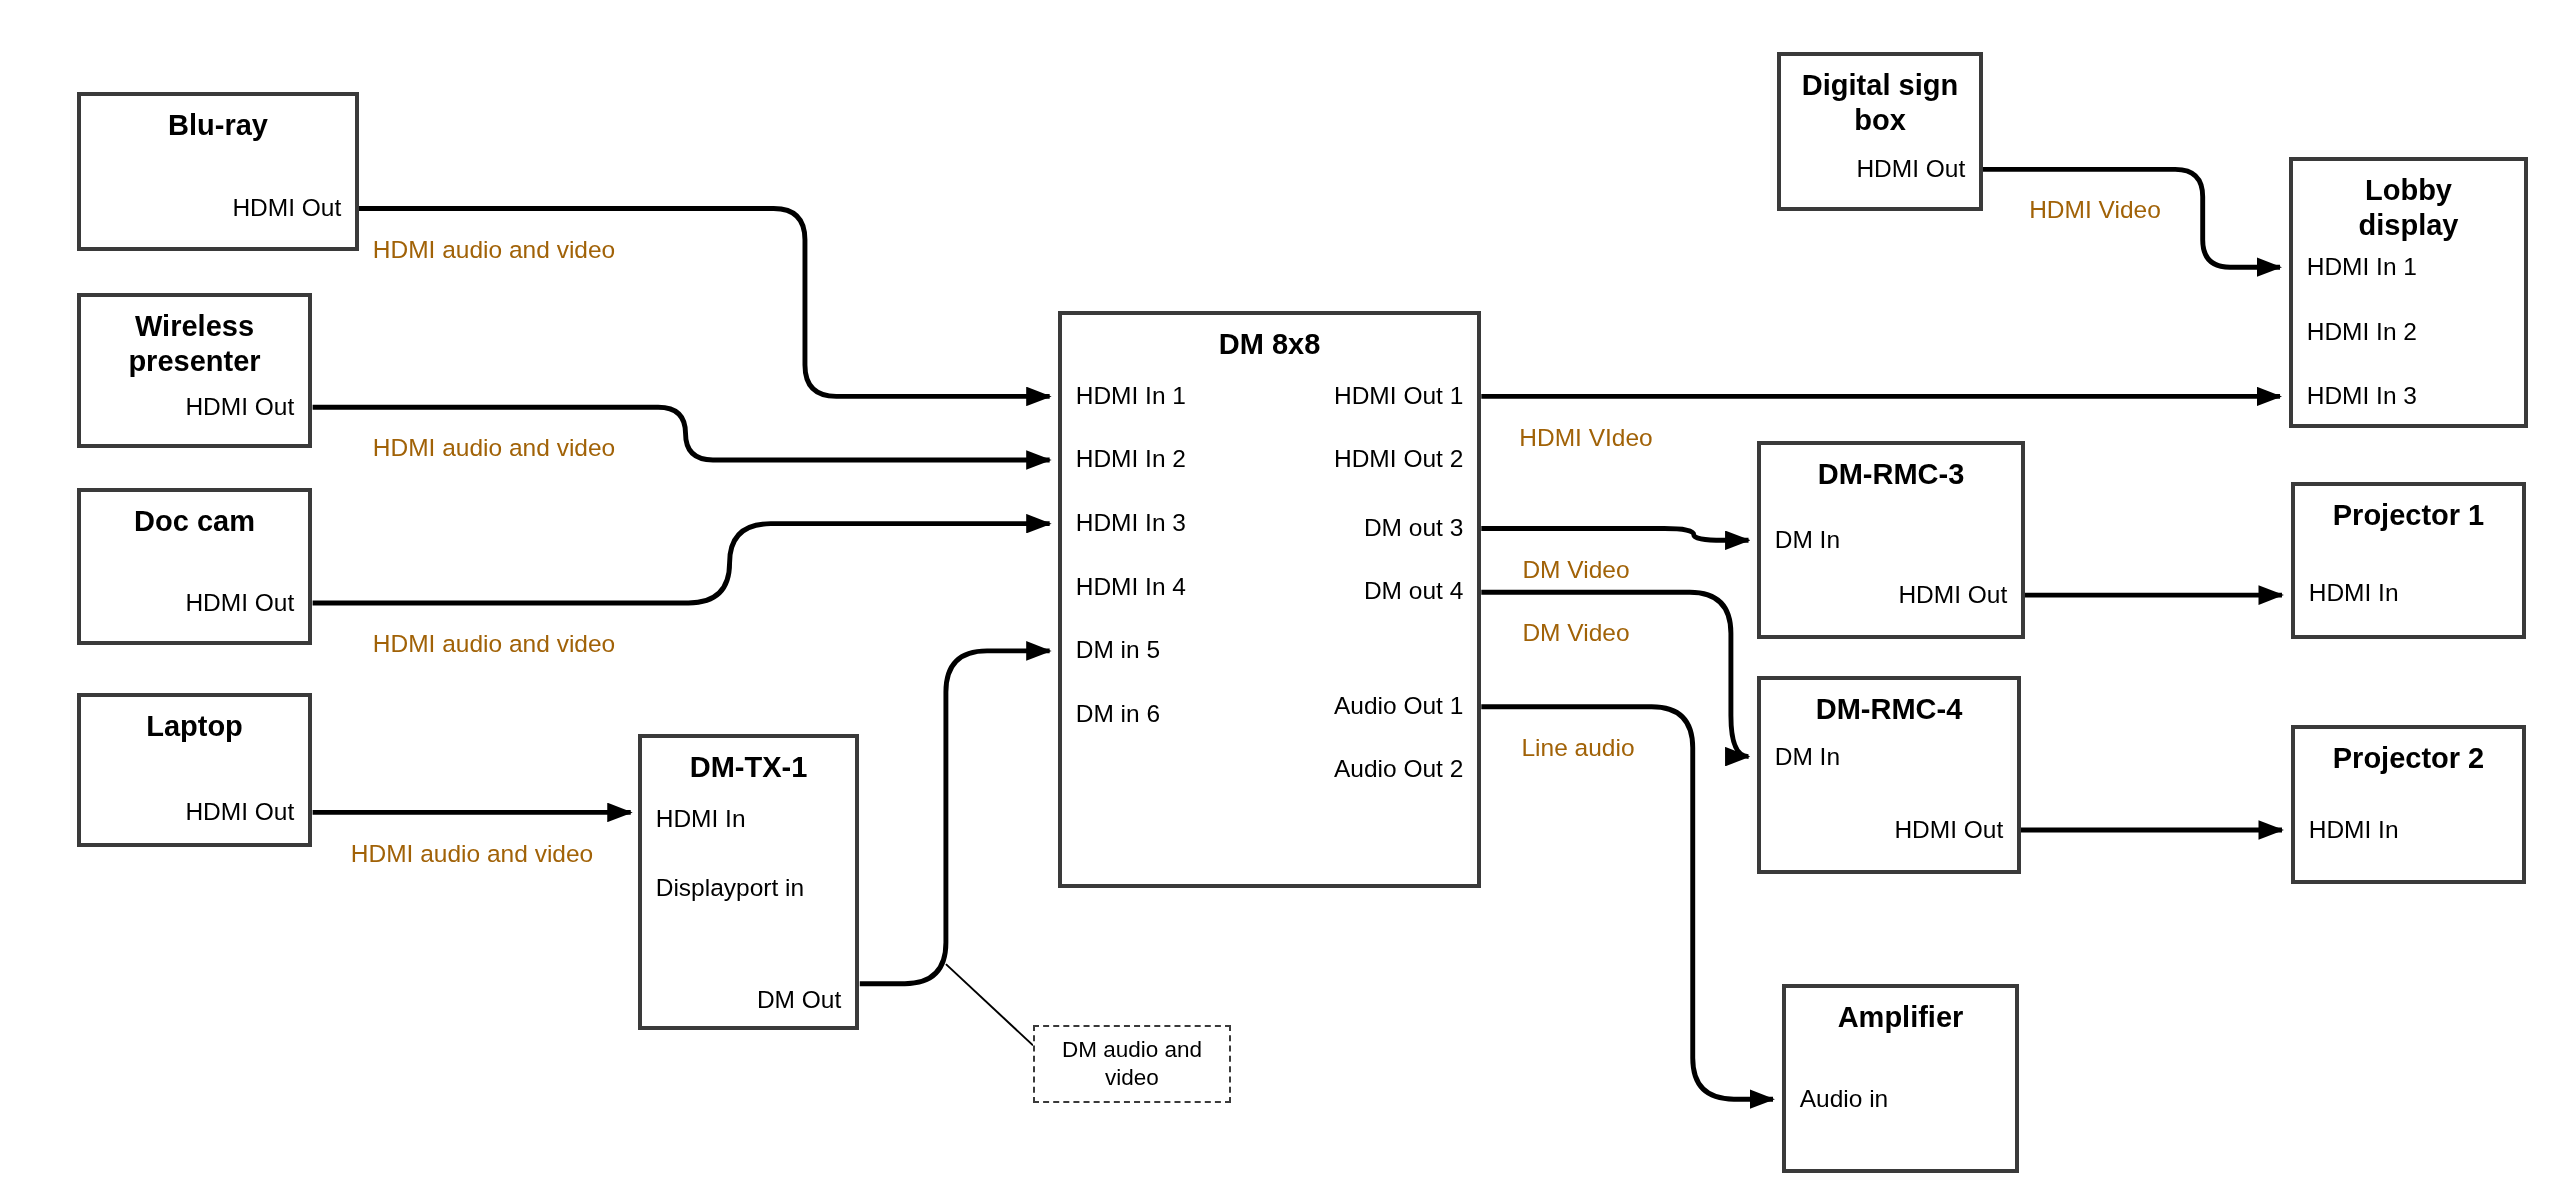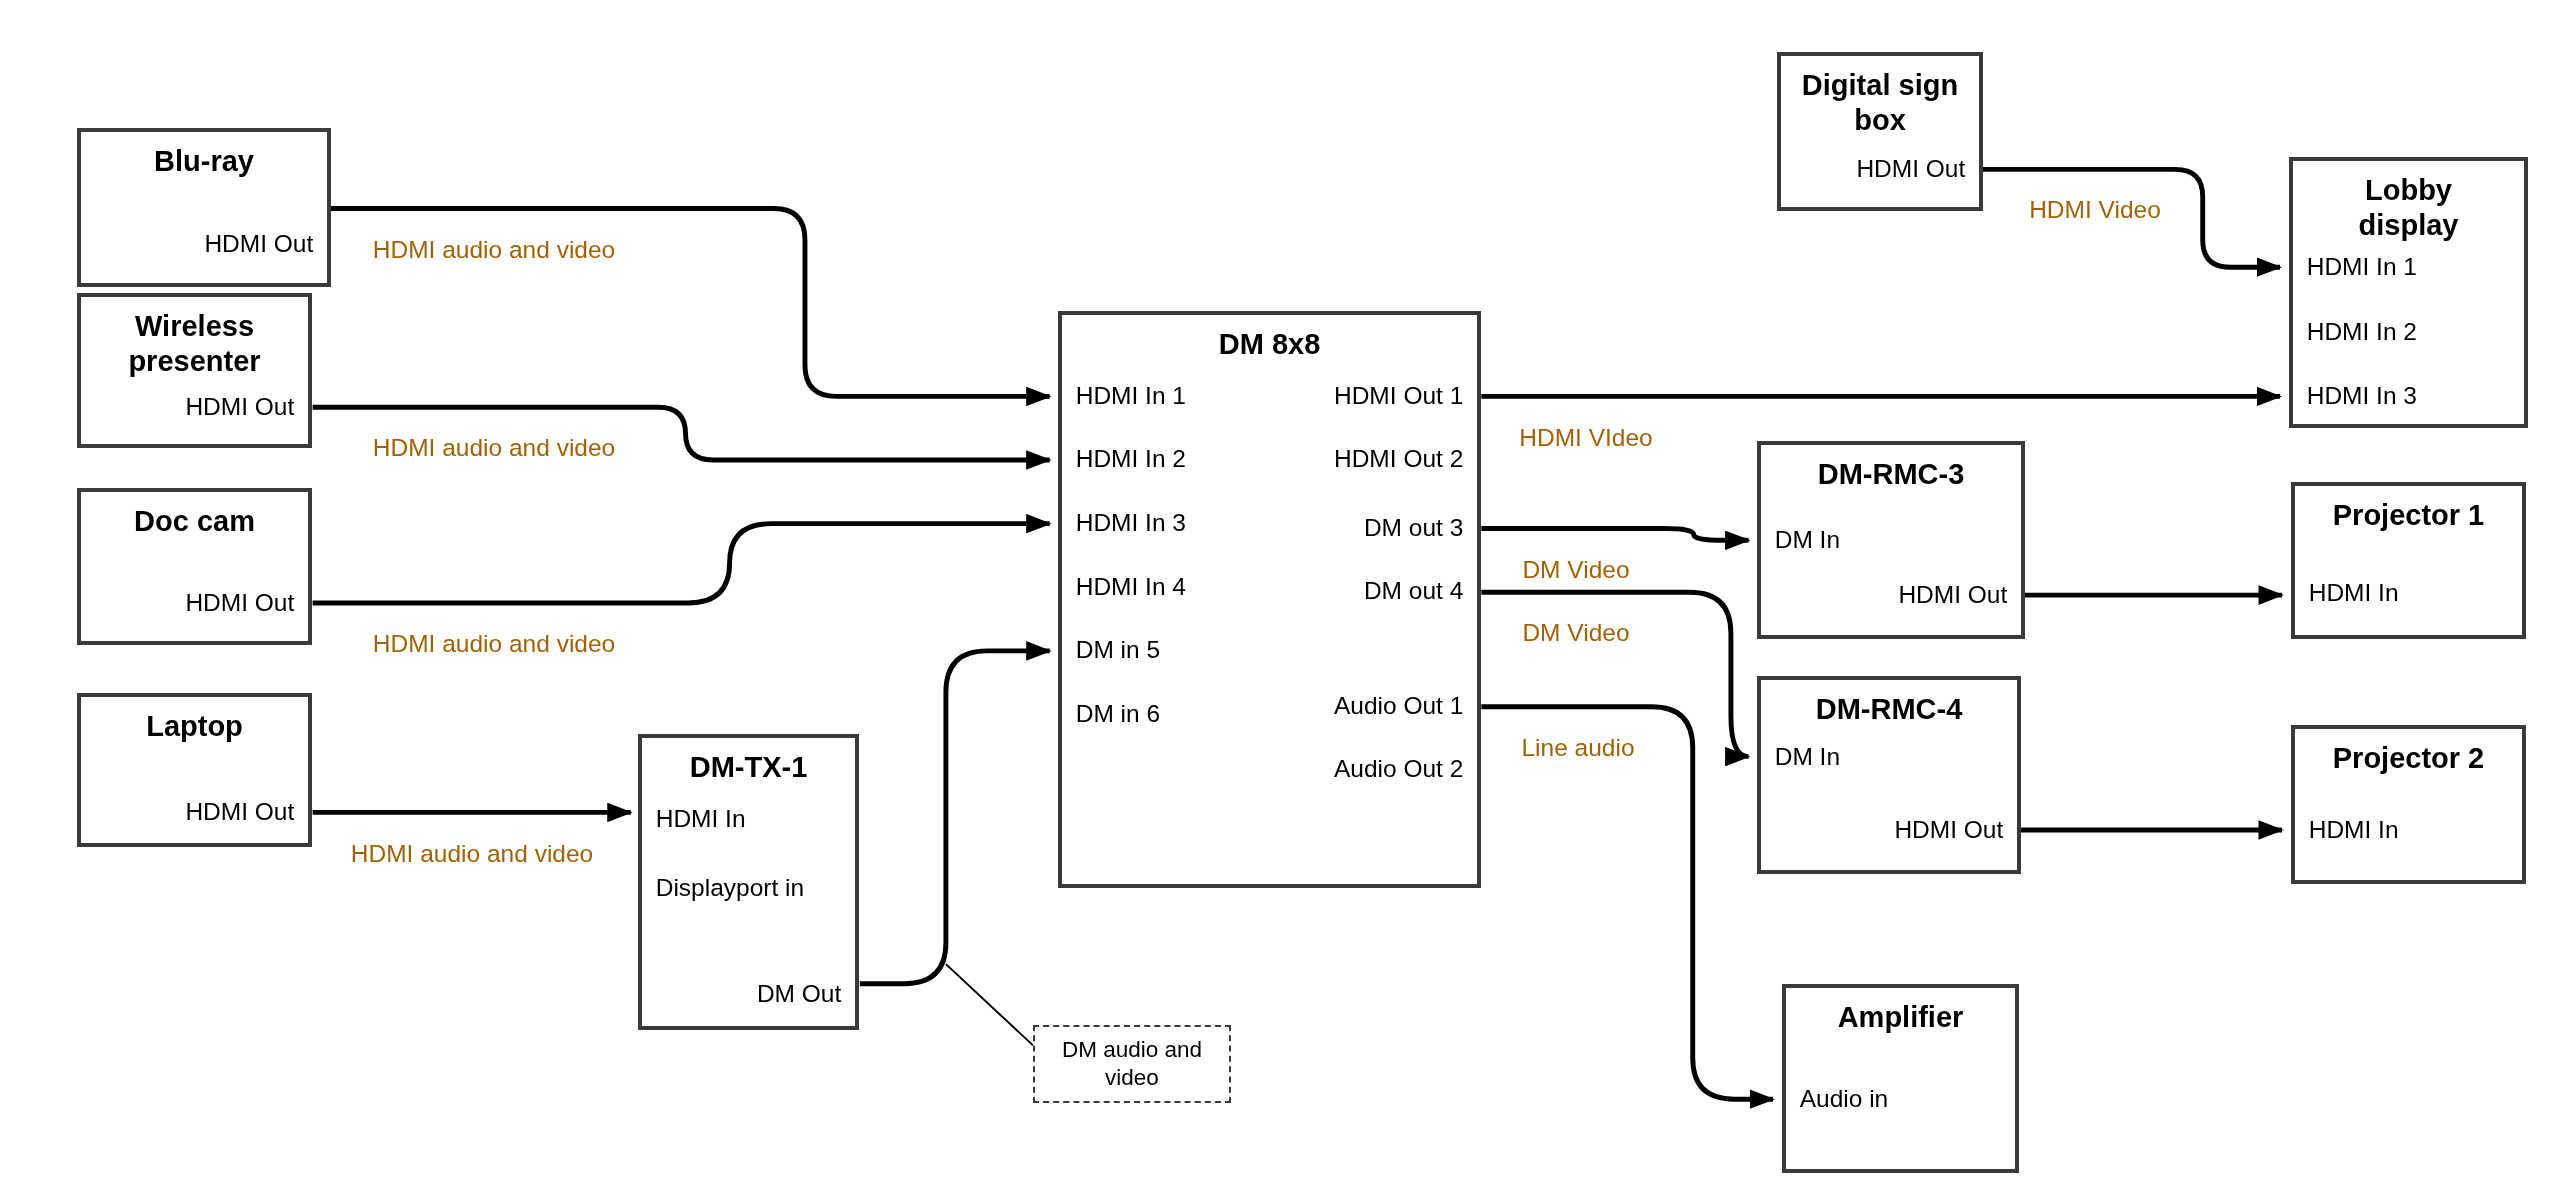--- a/index.html
+++ b/index.html
@@ -78,42 +78,42 @@
       <path d="M 878 1005 H 924 Q 966 1005 966 963 V 707 Q 966 665 1008 665 H 1072" class="wire" marker-end="url(#arrowhead)"></path>
       <path d="M 1513 405 H 2329" class="wire" marker-end="url(#arrowhead)"></path>
       <path d="M 2025 173 H 2222 Q 2250 173 2250 201 V 245 Q 2250 273 2278 273 H 2329" class="wire" marker-end="url(#arrowhead)"></path>
       <path d="M 1513 540 H 1700 Q 1730 540 1730 546 Q 1730 552 1760 552 H 1786" class="wire" marker-end="url(#arrowhead)"></path>
       <path d="M 1513 605 H 1726 Q 1768 605 1768 647 V 731 Q 1768 773 1786 773" class="wire" marker-end="url(#arrowhead)"></path>
       <path d="M 1513 722 H 1687 Q 1729 722 1729 764 V 1081 Q 1729 1123 1771 1123 H 1811" class="wire" marker-end="url(#arrowhead)"></path>
       <path d="M 2040 608 H 2331" class="wire" marker-end="url(#arrowhead)"></path>
       <path d="M 2040 848 H 2331" class="wire" marker-end="url(#arrowhead)"></path>
       <path d="M 966 985 L 1055 1068" class="wire thin"></path>
     </svg>
-<div class="node" style="left: 77px; top: 92px; width: 254px; height: 159px; margin-top: 36px;">
+<div class="node" style="left: 77px; top: 92px; width: 282px; height: 159px;">
       <div class="node-title">Blu-ray</div>
       <div class="port right" style="top: 97px;">HDMI Out</div>
     </div>
     <div class="node" style="left: 77px; top: 293px; width: 235px; height: 155px;">
       <div class="node-title">Wireless
 presenter</div>
       <div class="port right" style="top: 95px;">HDMI Out</div>
     </div>
     <div class="node" style="left: 77px; top: 488px; width: 235px; height: 157px;">
       <div class="node-title">Doc cam</div>
       <div class="port right" style="top: 96px;">HDMI Out</div>
     </div>
     <div class="node" style="left: 77px; top: 693px; width: 235px; height: 154px;">
       <div class="node-title">Laptop</div>
       <div class="port right" style="top: 100px;">HDMI Out</div>
     </div>
     <div class="node" style="left: 638px; top: 734px; width: 221px; height: 296px;">
       <div class="node-title">DM-TX-1</div>
       <div class="port left" style="top: 66px;">HDMI In</div>
       <div class="port left" style="top: 135px;">Displayport in</div>
-      <div class="port right" style="top: 241px;">DM Out</div>
+      <div class="port right" style="top: 247px;">DM Out</div>
     </div>
     <div class="node" style="left: 1058px; top: 311px; width: 423px; height: 577px;">
       <div class="node-title">DM 8x8</div>
       <div class="port left" style="top: 66px;">HDMI In 1</div>
       <div class="port left" style="top: 129px;">HDMI In 2</div>
       <div class="port left" style="top: 193px;">HDMI In 3</div>
       <div class="port left" style="top: 257px;">HDMI In 4</div>
       <div class="port left" style="top: 320px;">DM in 5</div>
       <div class="port left" style="top: 384px;">DM in 6</div>
       <div class="port right" style="top: 66px;">HDMI Out 1</div>

